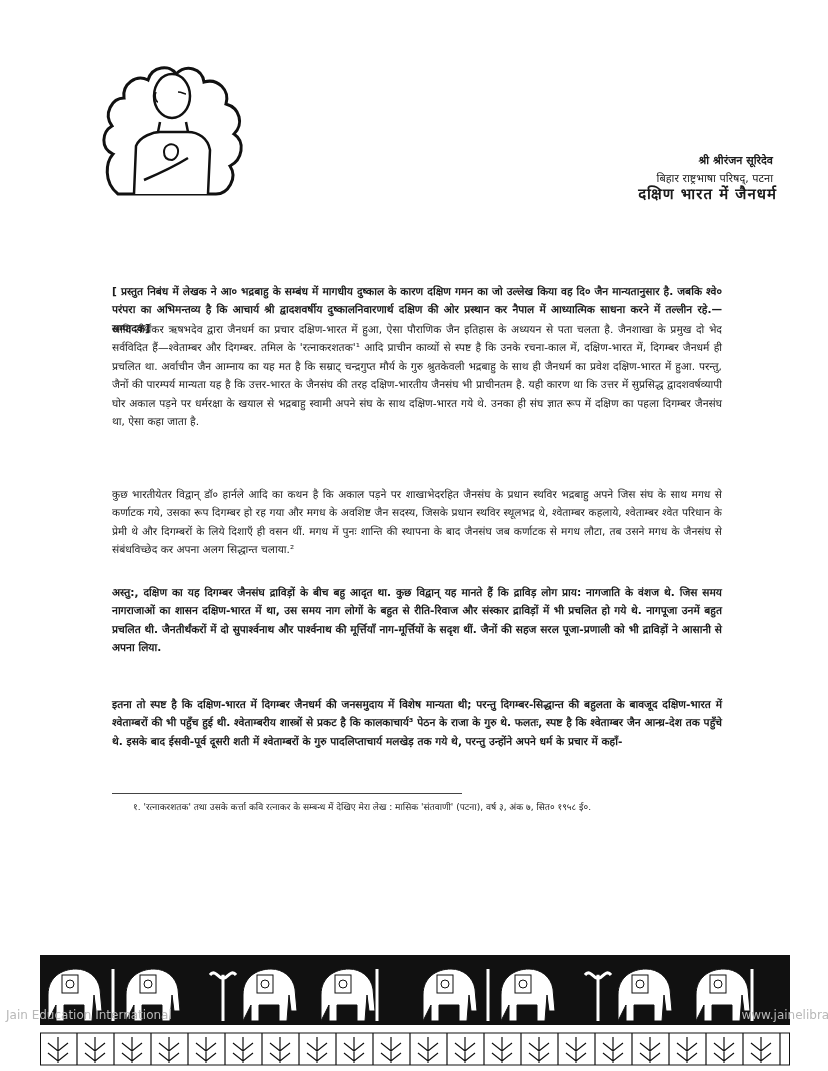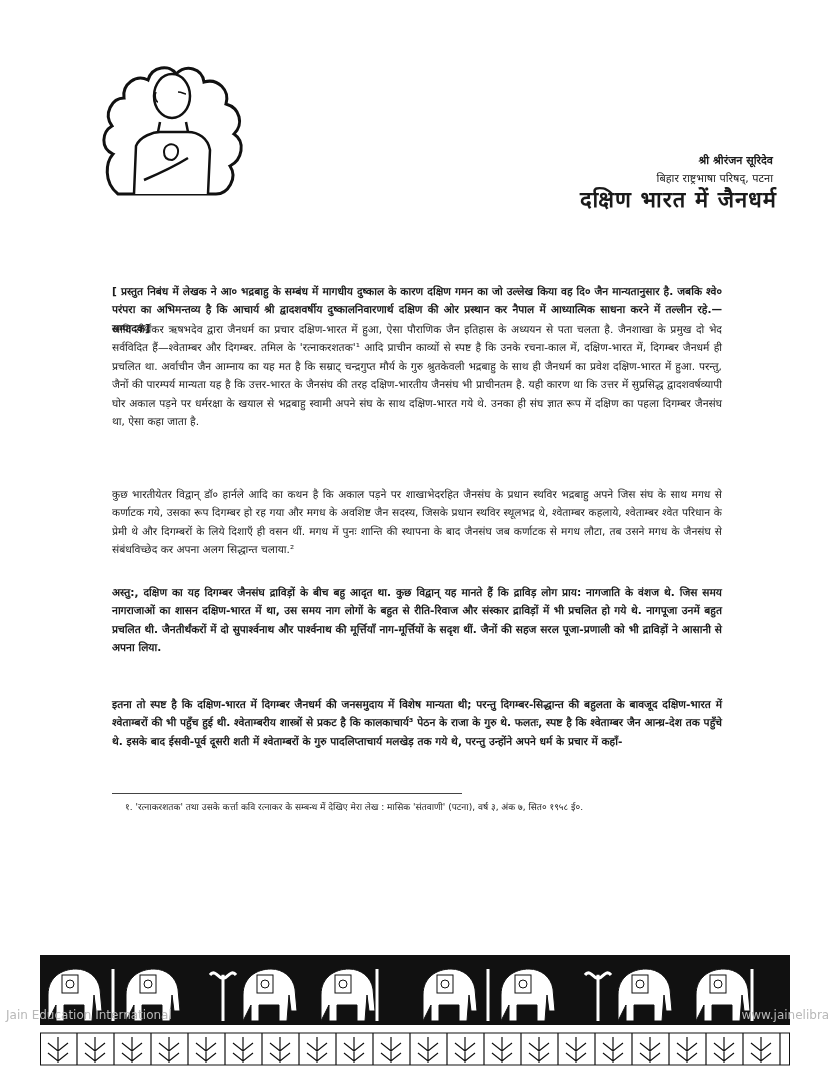--- a/index.html
+++ b/index.html
@@ -5,34 +5,34 @@
   html, body { margin:0; padding:0; background:#ffffff; }
   body { width:828px; height:1071px; position:relative; overflow:hidden;
          font-family:"DejaVu Sans", sans-serif; color:#1a1a1a; }
   .page { position:absolute; left:0; top:0; width:828px; height:1071px;padding-left:45px; }
 
   .logo { position:absolute; left:98px; top:62px; width:150px; height:142px; }
 
   .byline { position:absolute; right:100px; top:152px; text-align:right;
             font-size:11px; line-height:18px; }
   .byline .author { font-weight:bold; }
-  .title { position:absolute; right:96px; top:183px; font-size:22px;
+  .title { position:absolute; right:96px; top:183px; font-size:15px;
            font-weight:bold; letter-spacing:1px; }
 
   .text { position:absolute; left:112px; width:610px; font-size:10.6px;
           line-height:18.4px; text-align:justify; }
   .editor-note { top:242px; font-weight:bold;margin-top:40px; }
   .p1 { top:320px; }
   .p2 { top:485px; }
   .p3 { top:583px;font-weight:bold; }
   .p4 { top:695px;font-weight:bold; }
 
   .rule { position:absolute; left:112px; top:793px; width:350px; height:1px; background:#444; }
   .footnotes { position:absolute; left:125px; top:800px; width:620px; font-size:9px; line-height:15.5px; }
-  .footnotes .fn { margin:0 0 2px 0; }
+  .footnotes .fn { margin:0 0 2px 8px; }
 
   .border { position:absolute; left:40px; top:955px; width:750px; height:112px; }
 
   .wm { position:absolute; top:1008px; font-size:12px; color:#b8b8b8; }
   .wm.left { left:6px; }
   .wm.right { right:10px; }
 </style>
 </head>
 <body>
 

